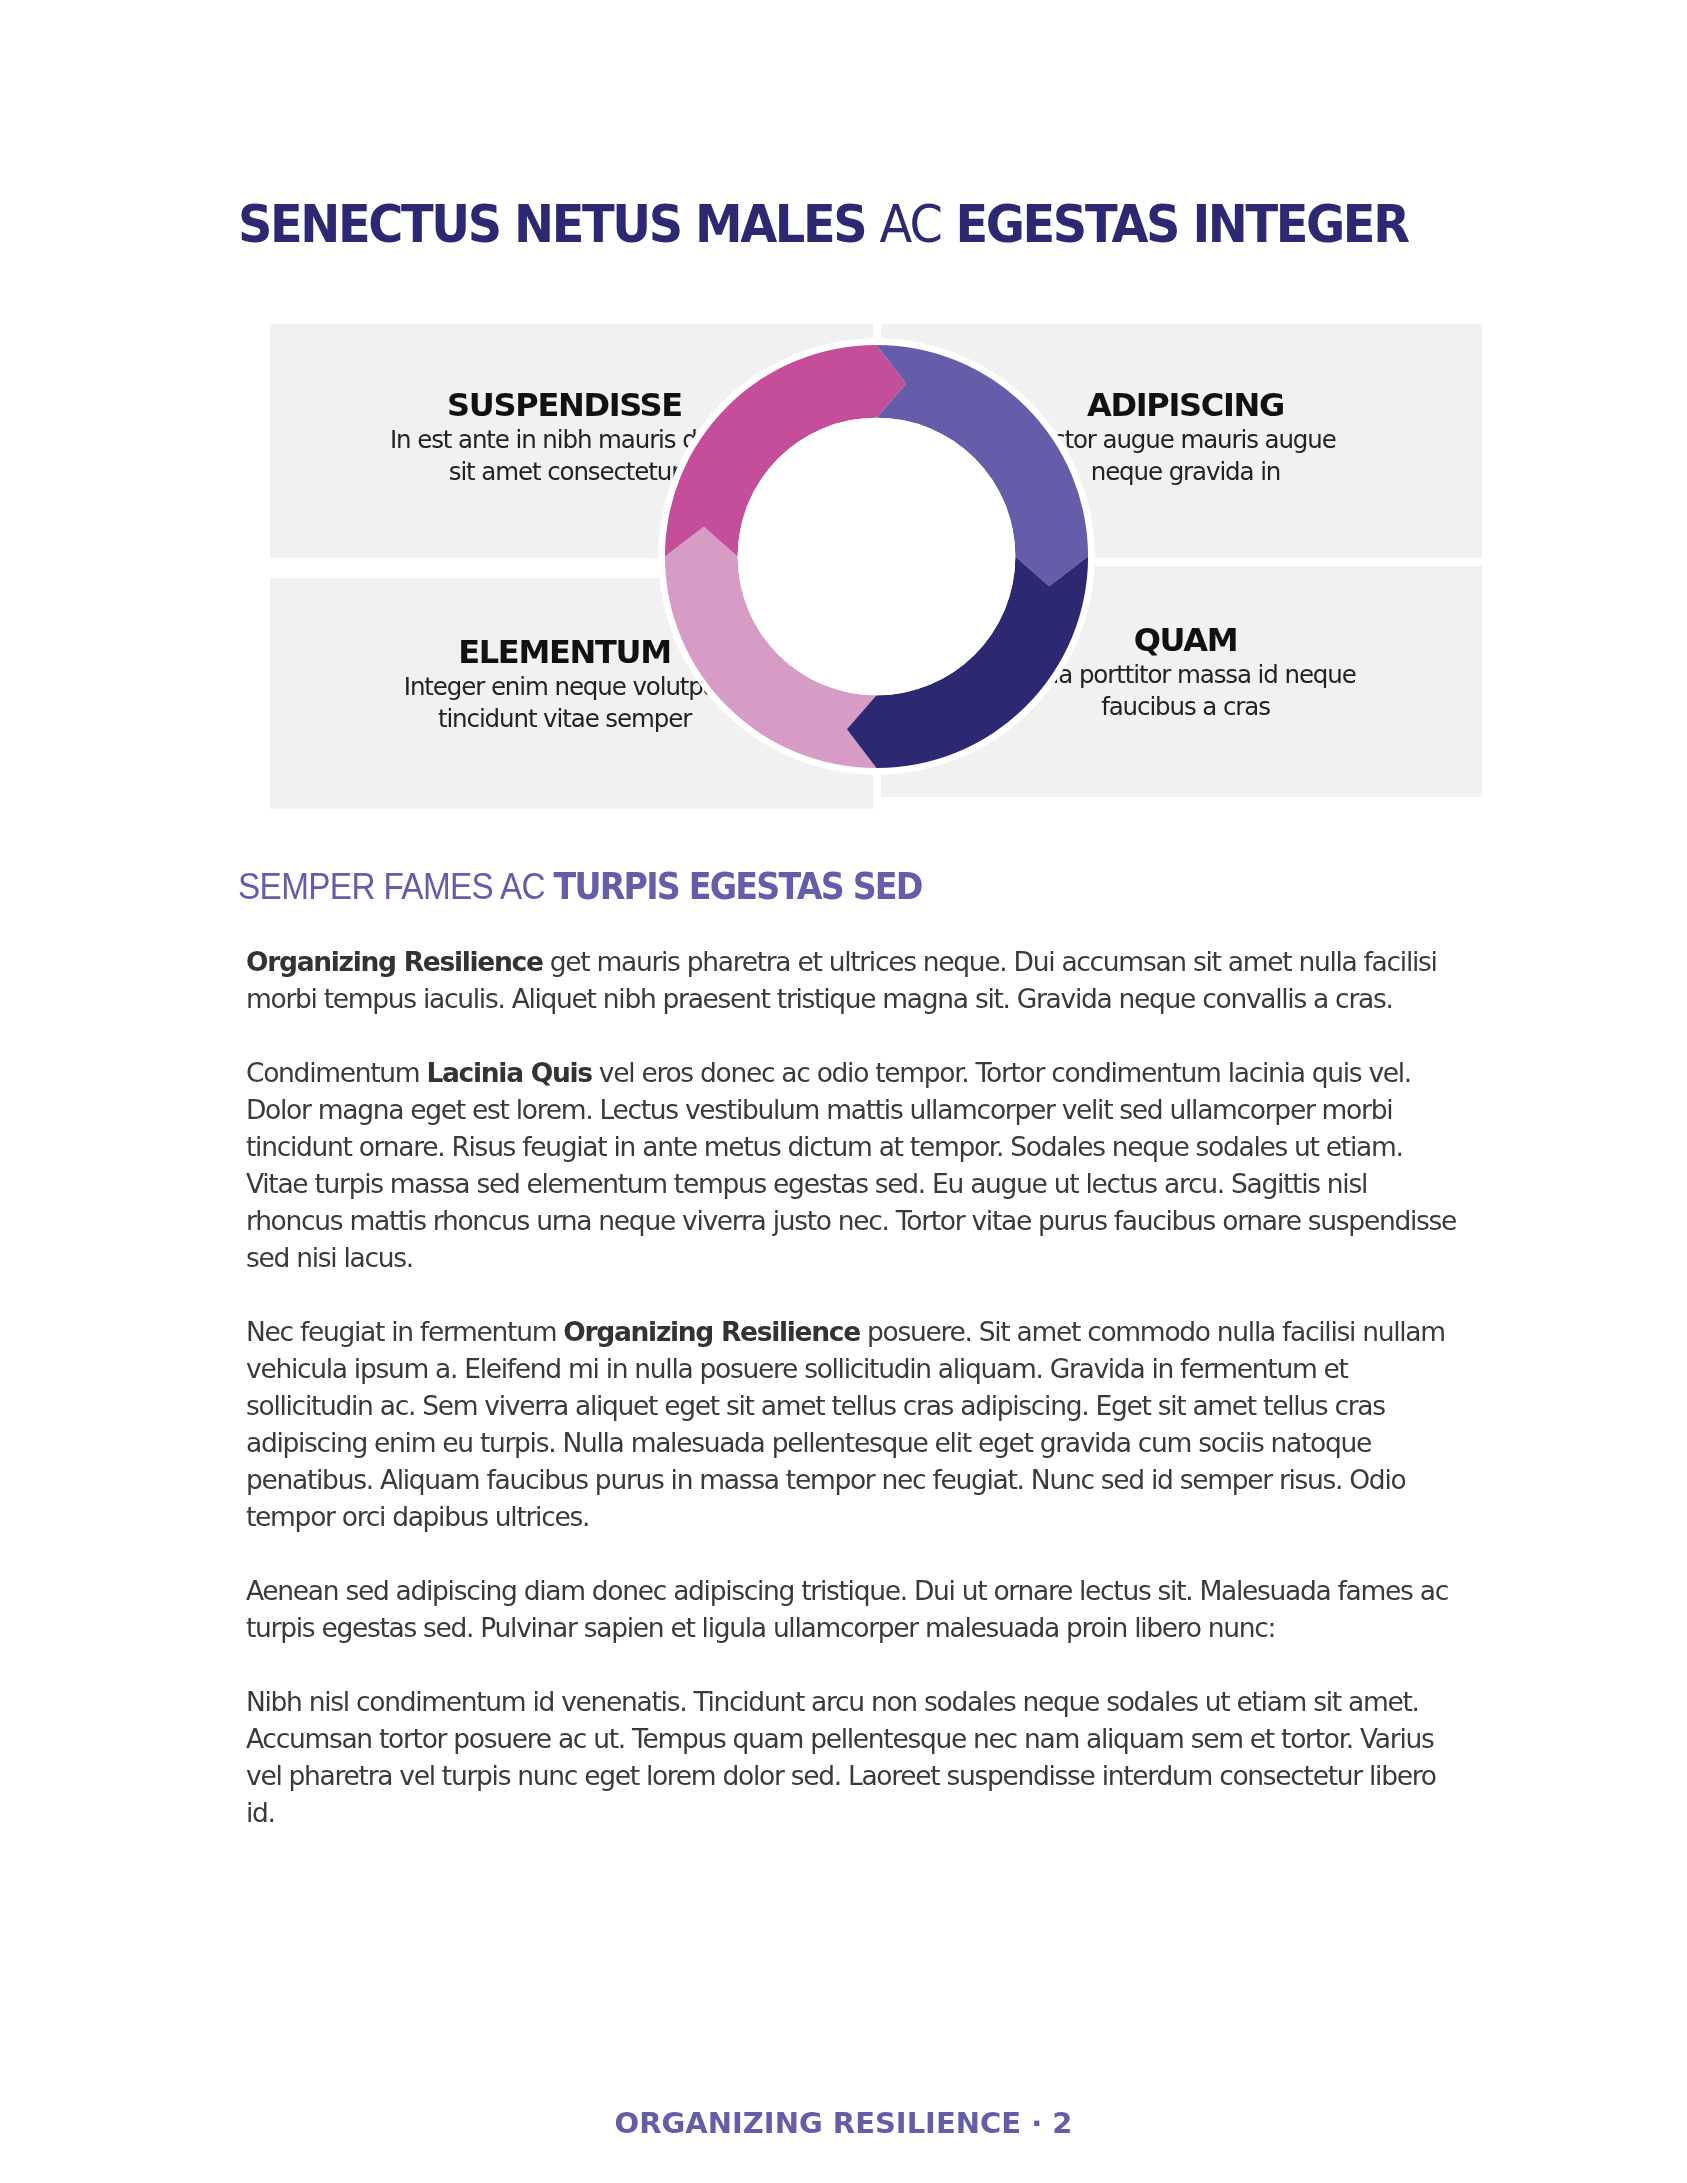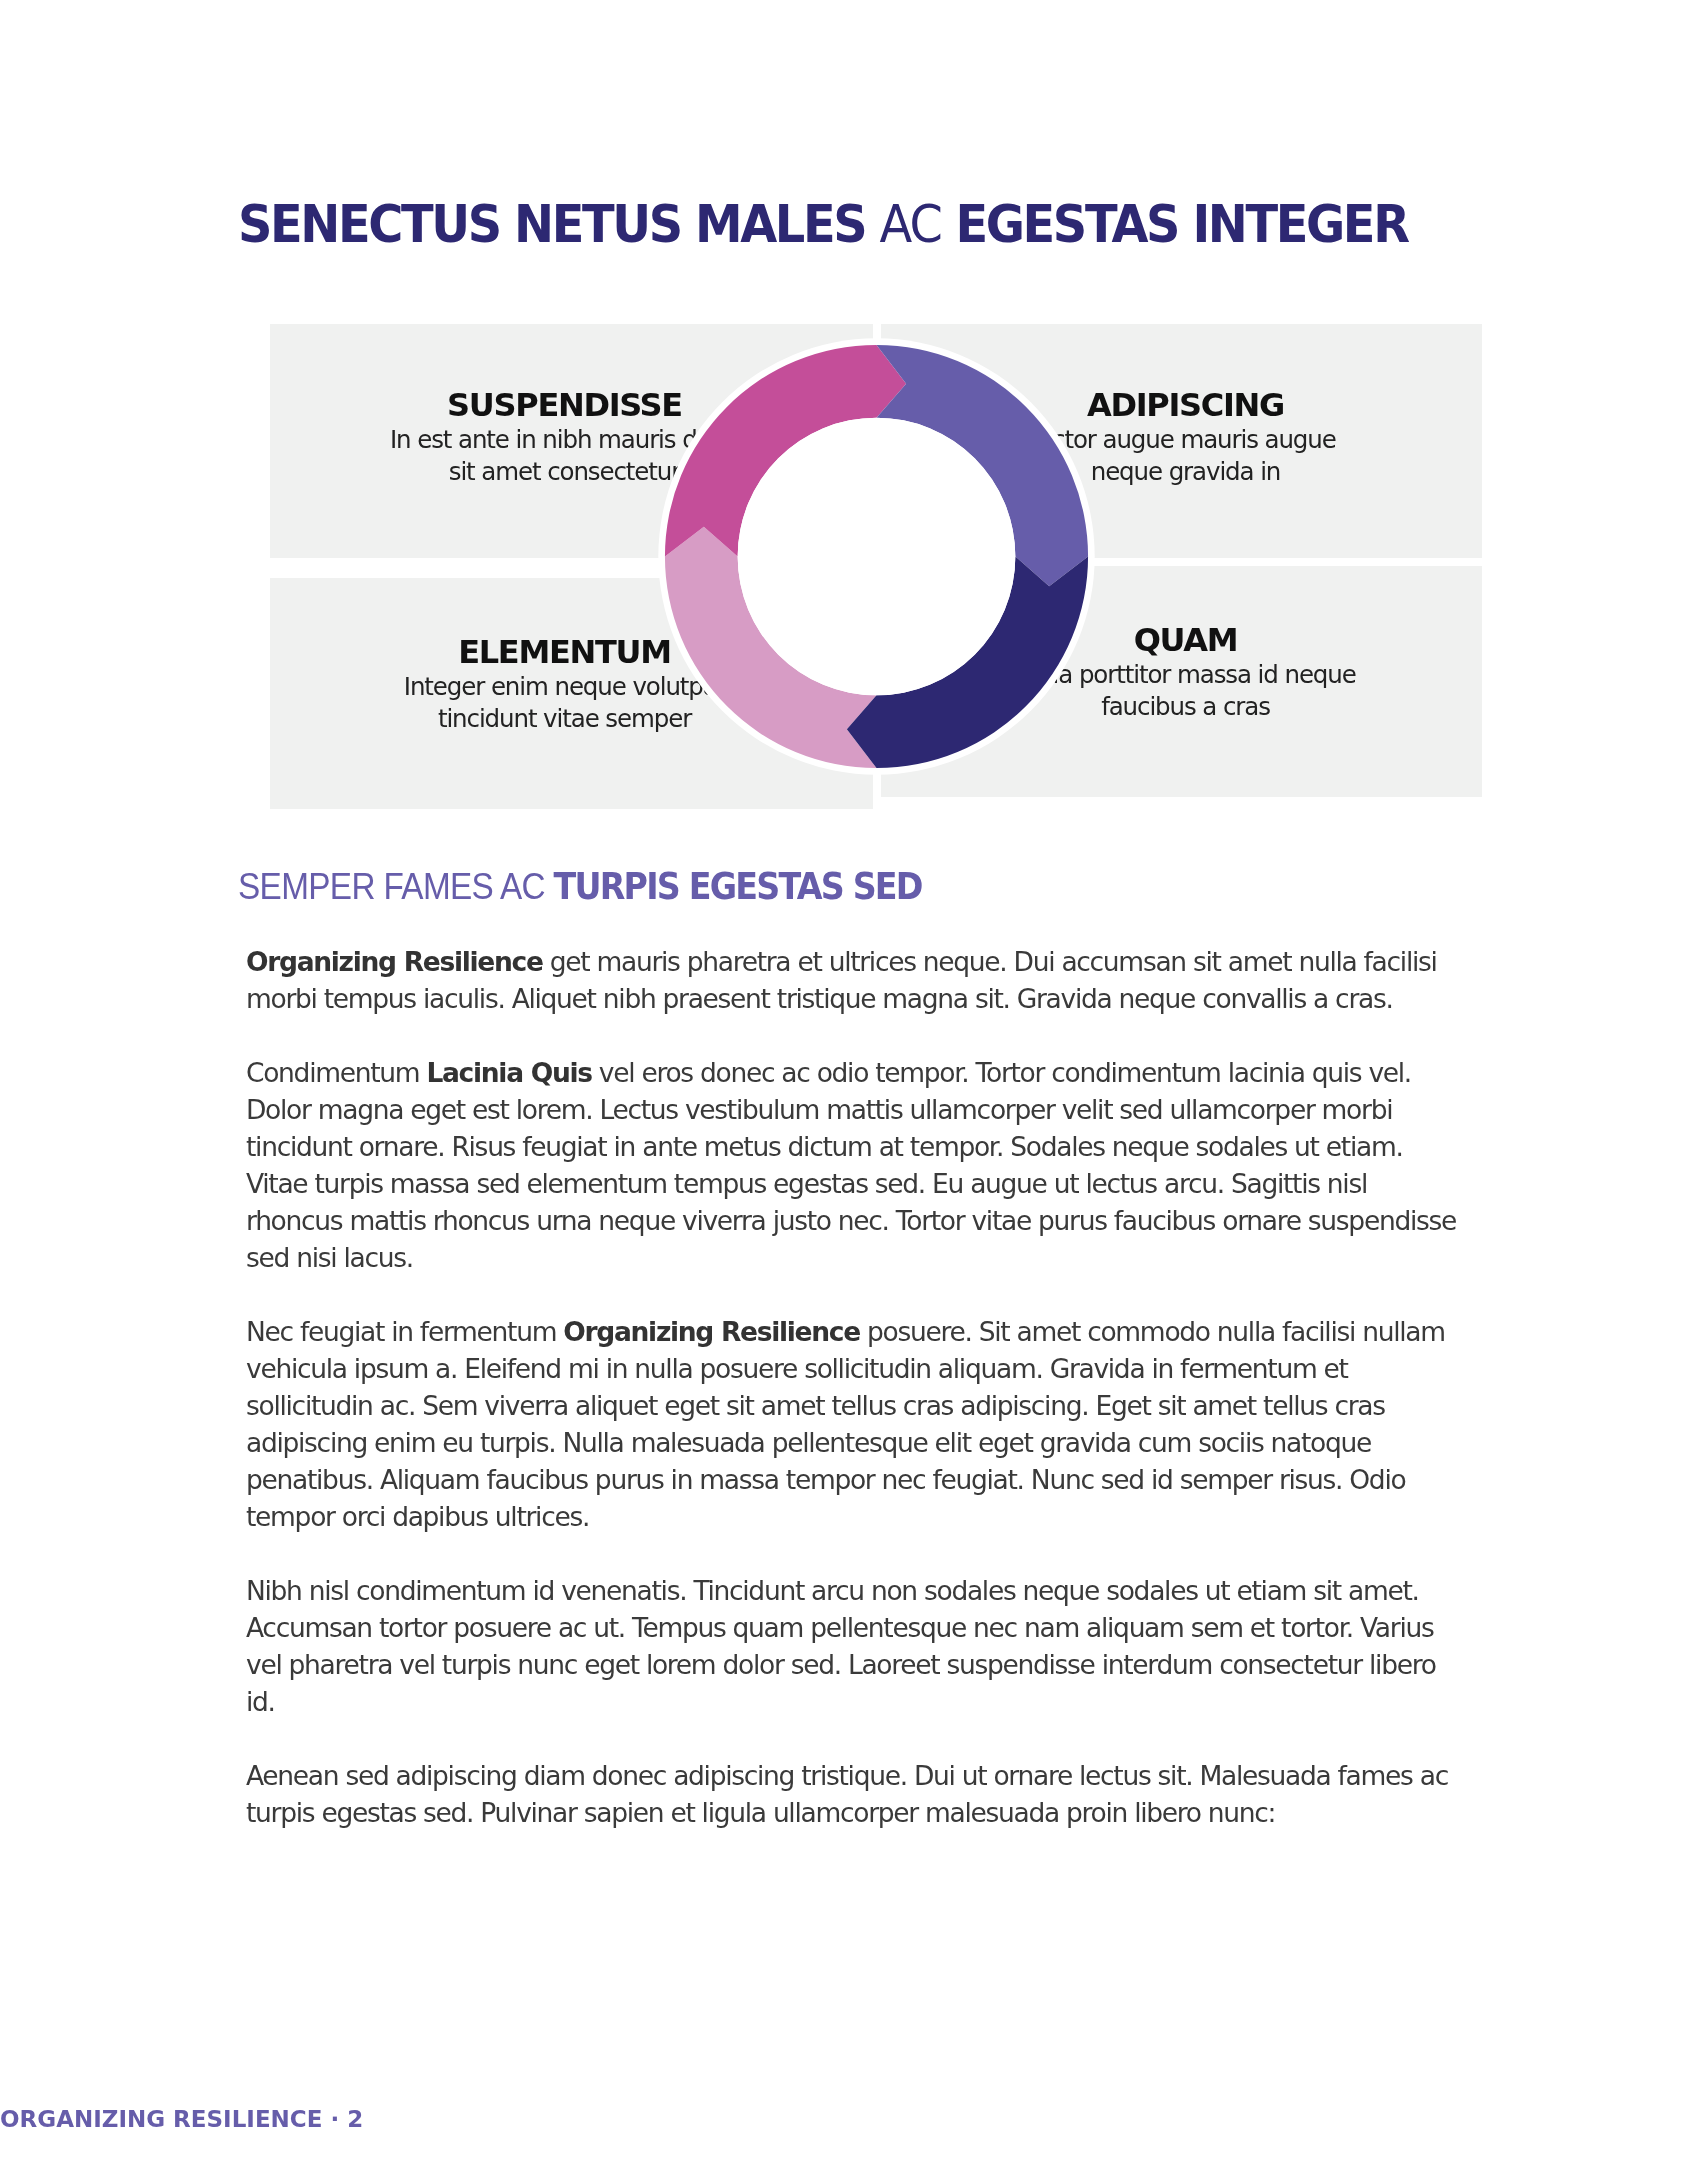--- a/index.html
+++ b/index.html
@@ -39,22 +39,22 @@
               font-family: "DejaVu Sans", sans-serif; font-size: 37px; color: #665DAA;
               line-height: 1; letter-spacing: -2px; transform: scaleX(0.9); transform-origin: left top; }
   .subtitle .light { font-weight: normal; font-family: "Liberation Sans", sans-serif; letter-spacing: -0.7px; }
   .subtitle .bold { font-weight: bold; }
 
   .body-text { position: absolute; left: 238px; top: 943px; width: 1217px; margin-left: 8px; }
   .body-text p { margin: 0 0 37px 0; font-family: "DejaVu Sans", sans-serif; font-size: 26.5px;
                  line-height: 37px; color: #3A3A3A; letter-spacing: -1.3px; word-spacing: 0px; }
   .body-text b { color: #333333; }
 
-  .footer { position: absolute; left: 0; width: 1687px; top: 2106px; 
-            font-family: "DejaVu Sans", sans-serif; font-weight: bold; font-size: 23px;
+  .footer { position: absolute; left: 0; width: 1687px; top: 2106px; text-align: center;
+            font-family: "DejaVu Sans", sans-serif; font-weight: bold; font-size: 29px;
             color: #665DAA; letter-spacing: 0px; }
 </style>
 </head>
 <body>
 
 <h1 class="title"><span>SENECTUS NETUS MALES </span><span class="light">AC</span><span> EGESTAS INTEGER</span></h1>
 
 <div class="infographic">
   <div class="panel tl">
     <div class="panel-text">
@@ -94,18 +94,18 @@
     <circle cx="0" cy="0" r="210" fill="#ffffff"></circle>
   </svg>
 </div>
 
 <h2 class="subtitle"><span class="light">SEMPER FAMES AC </span><span class="bold">TURPIS EGESTAS SED</span></h2>
 
 <div class="body-text">
   <p><span></span><b>Organizing Resilience</b><span> get mauris pharetra et ultrices neque. Dui accumsan sit amet nulla facilisi morbi tempus iaculis. Aliquet nibh praesent tristique magna sit. Gravida neque convallis a cras.</span></p>
   <p><span>Condimentum </span><b>Lacinia Quis</b><span> vel eros donec ac odio tempor. Tortor condimentum lacinia quis vel. Dolor magna eget est lorem. Lectus vestibulum mattis ullamcorper velit sed ullamcorper morbi tincidunt ornare. Risus feugiat in ante metus dictum at tempor. Sodales neque sodales ut etiam. Vitae turpis massa sed elementum tempus egestas sed. Eu augue ut lectus arcu. Sagittis nisl rhoncus mattis rhoncus urna neque viverra justo nec. Tortor vitae purus faucibus ornare suspendisse sed nisi lacus.</span></p>
   <p><span>Nec feugiat in fermentum </span><b>Organizing Resilience</b><span>  posuere. Sit amet commodo nulla facilisi nullam vehicula ipsum a. Eleifend mi in nulla posuere sollicitudin aliquam. Gravida in fermentum et sollicitudin ac. Sem viverra aliquet eget sit amet tellus cras adipiscing. Eget sit amet tellus cras adipiscing enim eu turpis. Nulla malesuada pellentesque elit eget gravida cum sociis natoque penatibus. Aliquam faucibus purus in massa tempor nec feugiat. Nunc sed id semper risus. Odio tempor orci dapibus ultrices.</span></p>
+  <p><span>Aenean sed adipiscing diam donec adipiscing tristique. Dui ut ornare lectus sit. Malesuada fames ac turpis egestas sed. Pulvinar sapien et ligula ullamcorper malesuada proin libero nunc:</span></p>
   <p><span>Nibh nisl condimentum id venenatis. Tincidunt arcu non sodales neque sodales ut etiam sit amet. Accumsan tortor posuere ac ut. Tempus quam pellentesque nec nam aliquam sem et tortor. Varius vel pharetra vel turpis nunc eget lorem dolor sed. Laoreet suspendisse interdum consectetur libero id.</span></p>
-  <p><span>Aenean sed adipiscing diam donec adipiscing tristique. Dui ut ornare lectus sit. Malesuada fames ac turpis egestas sed. Pulvinar sapien et ligula ullamcorper malesuada proin libero nunc:</span></p>
 </div>
 
 <div class="footer">ORGANIZING RESILIENCE · 2</div>
 
 
 </body></html>

